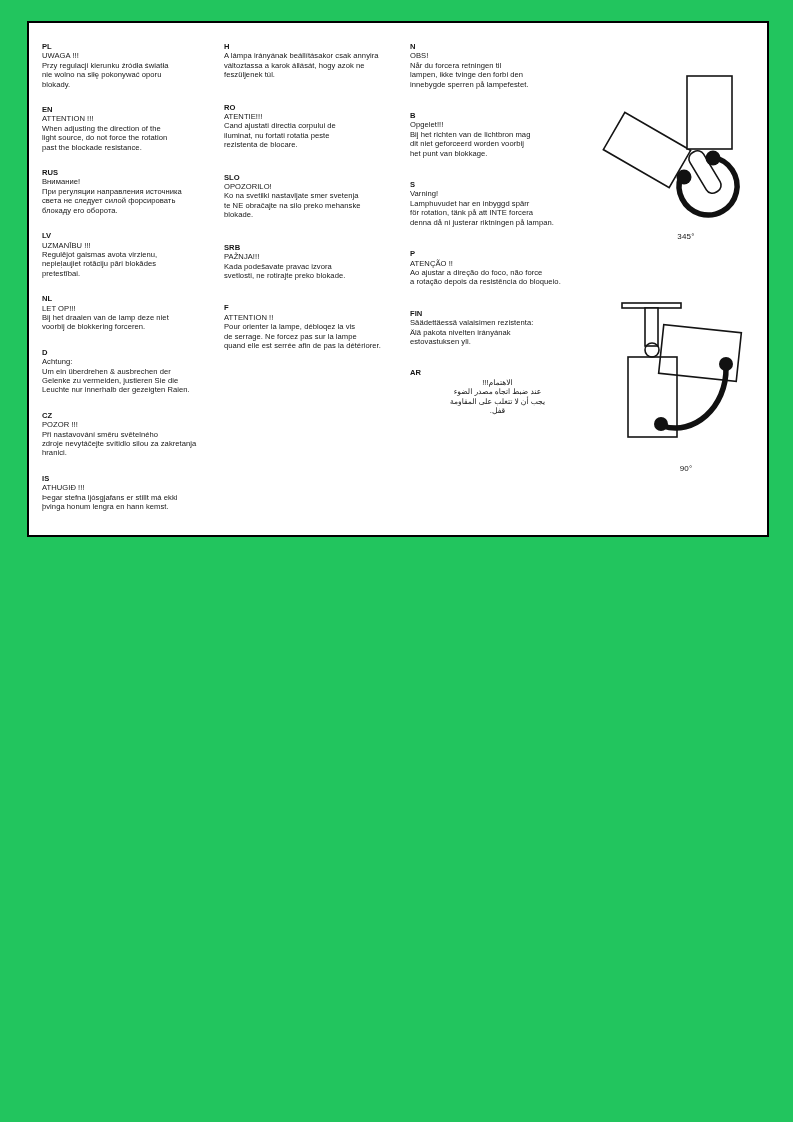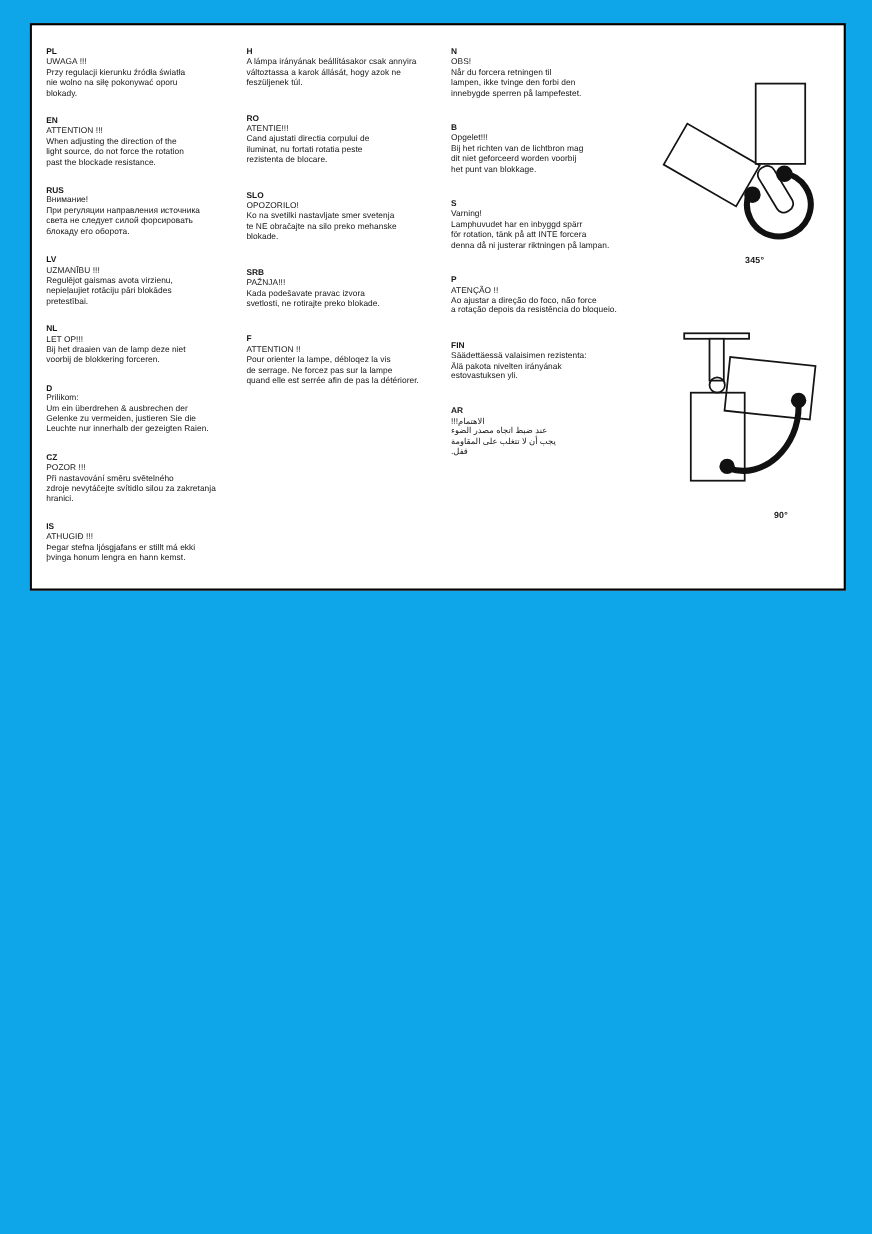--- a/index.html
+++ b/index.html
@@ -1,19 +1,19 @@
 <!DOCTYPE html>
 <html><head>
 <meta charset="utf-8">
 <style>
   html,body{margin:0;padding:0;background:#ffffff;}
   #page{
     position:relative;
     width:793px;height:1122px;
-    background:#0ea5e9;
+    background:#22c55e;
     font-family:"Liberation Sans", sans-serif;
     color:#161616;
     overflow:hidden;
   }
   #frame{
     position:absolute;
     left:27px;top:21px;
     width:738px;height:512px;
     border:2px solid #000000;
     background:#ffffff;
@@ -24,31 +24,31 @@
   #col-2{left:410px;width:175px;--gap:22px;}
   .block{margin:0 0 var(--gap) 0;}
   .code{
     font-size:7.6px;line-height:9.4px;font-weight:bold;
     white-space:nowrap;letter-spacing:.05px;
   }
   .tline{
     font-size:7.6px;line-height:9.4px;font-weight:normal;
     white-space:nowrap;letter-spacing:.05px;
   }
-  .block[data-code="AR"] .tline{direction:rtl;text-align:left;}
+  .block[data-code="AR"] .tline{direction:rtl;text-align:center;}
   .block[data-code="GR"] .tline:not(.l0){font-style:italic;}
   .illu{position:absolute;}
   #illu-spot{left:595px;top:60px;}
   #illu-ceiling{left:595px;top:290px;}
   .angle-label{
     position:absolute;width:60px;text-align:center;
-    font-size:8px;font-weight:bold;letter-spacing:.2px;color:#141414;
+    font-size:8px;font-weight:normal;letter-spacing:.2px;color:#141414;
   }
   #label-345{left:656px;top:232px;}
-  #label-90{left:680px;top:464px;}
+  #label-90{left:656px;top:464px;}
   svg .ln{fill:none;stroke:#141414;stroke-width:1.6;}
   svg .lnw{fill:#ffffff;stroke:#141414;stroke-width:1.6;}
   svg .thick{fill:none;stroke:#111111;stroke-width:5.5;stroke-linecap:round;}
   svg .dot{fill:#111111;stroke:none;}
 </style>
 </head>
 <body>
 
 <div id="page">
 
@@ -84,21 +84,21 @@
         <div class="tline">pretestībai.</div>
       </div>
       <div class="block" data-code="NL">
         <div class="code">NL</div>
         <div class="tline l0">LET OP!!!</div>
         <div class="tline">Bij het draaien van de lamp deze niet</div>
         <div class="tline">voorbij de blokkering forceren.</div>
       </div>
       <div class="block" data-code="D">
         <div class="code">D</div>
-        <div class="tline l0">Prilikom:</div>
+        <div class="tline l0">Achtung:</div>
         <div class="tline">Um ein überdrehen &amp; ausbrechen der</div>
         <div class="tline">Gelenke zu vermeiden, justieren Sie die</div>
         <div class="tline">Leuchte nur innerhalb der gezeigten Raien.</div>
       </div>
       <div class="block" data-code="CZ">
         <div class="code">CZ</div>
         <div class="tline l0">POZOR !!!</div>
         <div class="tline">Při nastavování směru světelného</div>
         <div class="tline">zdroje nevytáčejte svítidlo silou za zakretanja</div>
         <div class="tline">hranici.</div>

